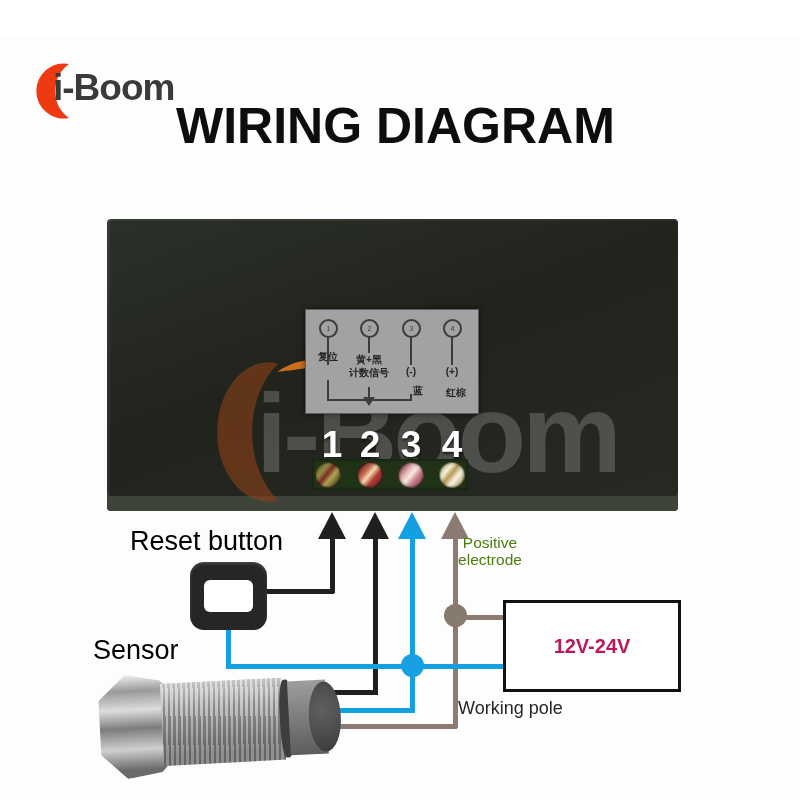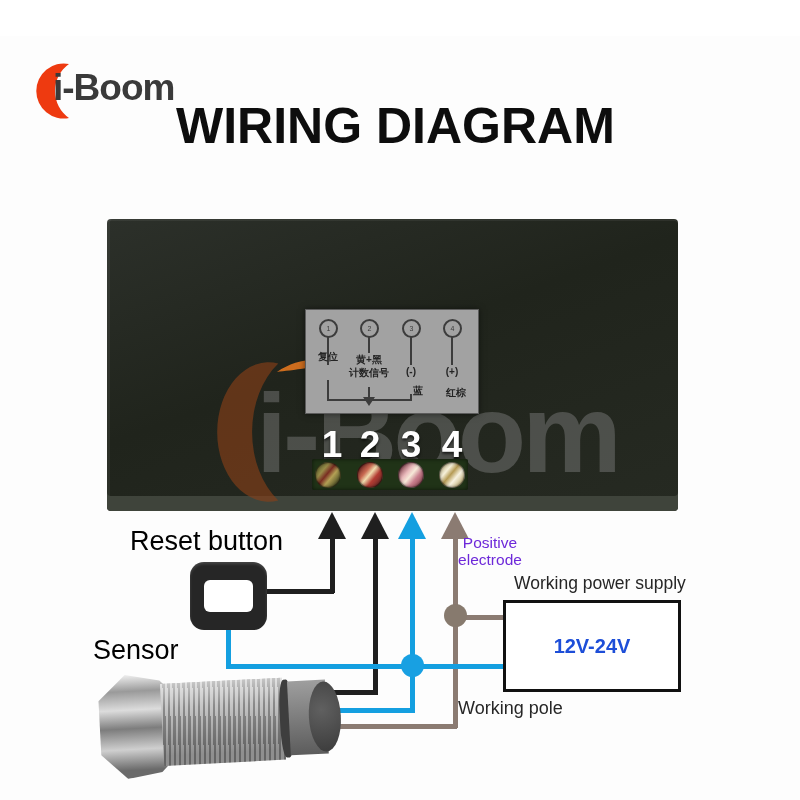--- a/index.html
+++ b/index.html
@@ -46,40 +46,40 @@
              border-right:14px solid transparent;border-bottom:27px solid #1f1f1f;}
   .dot{border-radius:50%;}
 
   
   .reset-btn{left:190px;top:526px;width:77px;height:68px;background:#262626;
              border-radius:14px;box-shadow:inset 0 2px 3px rgba(255,255,255,0.15);}
   .reset-btn-inner{left:14px;top:18px;width:49px;height:32px;background:#fff;border-radius:6px;}
   .power-box{left:503px;top:564px;width:172px;height:86px;background:#fff;
              border:3px solid #111;display:flex;flex-direction:column;
              justify-content:center;align-items:center;}
-  .power-line{font-weight:700;font-size:20px;color:#1d4ed8;line-height:27px;}
+  .power-line{font-weight:700;font-size:20px;color:#be185d;line-height:27px;}
 
   
   .sensor{left:98px;top:630px;width:245px;height:112px;transform:rotate(-3deg);}
   .nut{left:0;top:4px;width:86px;height:104px;
        background:linear-gradient(180deg,#efefef 0%,#9a9a9a 16%,#dcdcdc 34%,#7d7d7d 52%,#cfcfcf 72%,#6a6a6a 92%);
        clip-path:polygon(34% 0%,74% 7%,98% 28%,98% 74%,72% 95%,32% 100%,2% 76%,2% 24%);}
   .thread{left:64px;top:15px;width:122px;height:82px;
           background:repeating-linear-gradient(92deg,#c6c6c6 0 2.5px,#8a8a8a 2.5px 5px);}
   .thread-shade{left:64px;top:15px;width:122px;height:82px;
           background:linear-gradient(180deg,rgba(255,255,255,0.5),rgba(255,255,255,0) 30%,rgba(0,0,0,0.28) 88%);}
   .ring{left:182px;top:17px;width:13px;height:78px;background:#3e3e3e;border-radius:40%;}
   .cap{left:191px;top:19px;width:38px;height:74px;
        background:linear-gradient(180deg,#9e9e9e,#5c5c5c);}
   .endcap{left:211px;top:21px;width:32px;height:70px;border-radius:50%;
           background:radial-gradient(circle at 40% 40%,#606060,#3a3a3a);}
 
   .lbl-big{font-size:27px;}
   .lbl-med{font-size:17.5px;color:#262626;}
-  .lbl-sm{font-size:15.5px;line-height:16.5px;color:#6d28d9;text-align:center;}
+  .lbl-sm{font-size:15.5px;line-height:16.5px;color:#4d7c0f;text-align:center;}
 </style>
 </head>
 <body>
 
 <div class="stage">
 
   <svg class="abs" style="left:24px;top:25px;" width="64" height="60" viewBox="0 0 60 60">
     <path d="M43,3 A27.5,27.5 0 1 0 43,57 A33,33 0 0 1 43,3 Z" fill="#ee3a10"></path>
   </svg>
   <div class="abs brand-text" style="left:53px;top:31px;">i-Boom</div>
@@ -166,19 +166,18 @@
     <div class="abs thread-shade"></div>
     <div class="abs ring"></div>
     <div class="abs cap"></div>
     <div class="abs endcap"></div>
   </div>
 
   <div class="abs lbl-sm" style="left:448px;top:499px;width:84px;">
     <div>Positive</div>
     <div>electrode</div>
   </div>
-  <div class="abs txt lbl-med" style="left:514px;top:537px;">Working power supply</div>
   <div class="abs power-box">
     <div class="power-line">12V-24V</div>
   </div>
   <div class="abs txt" style="left:458px;top:662px;font-size:18px;color:#262626;">Working pole</div>
 
 </div>
 
 </body></html>

